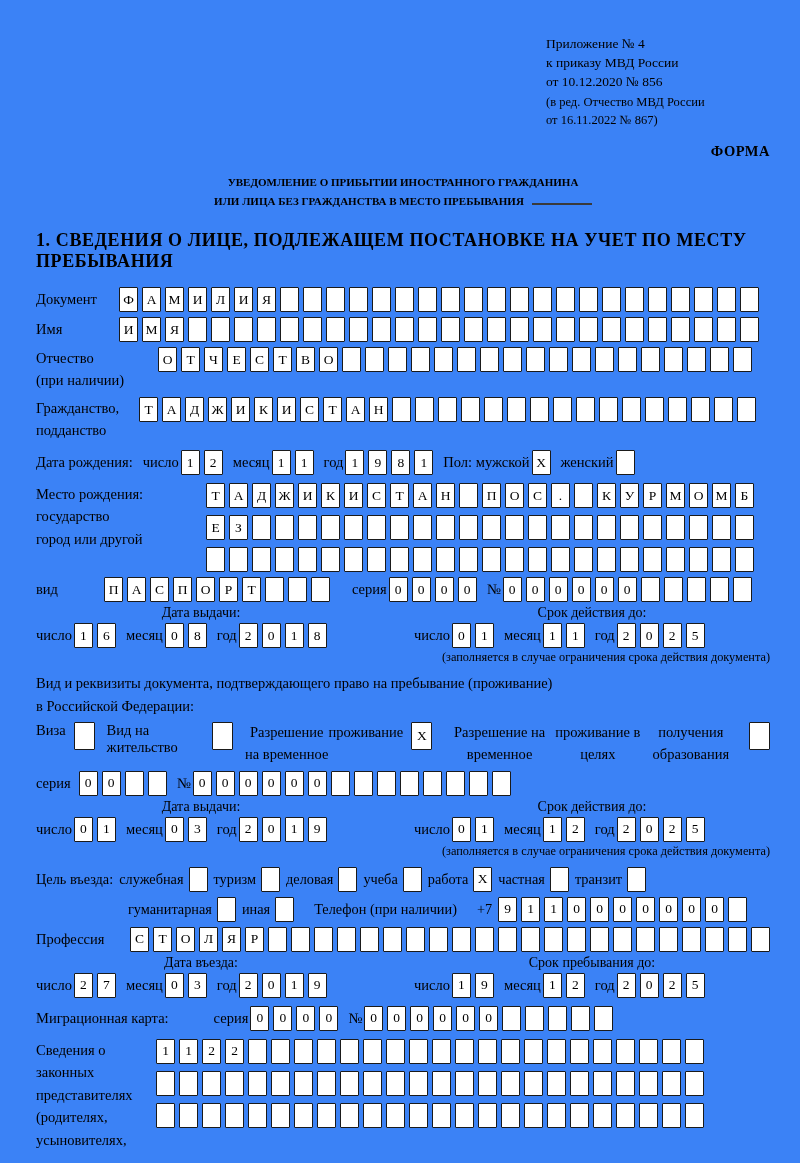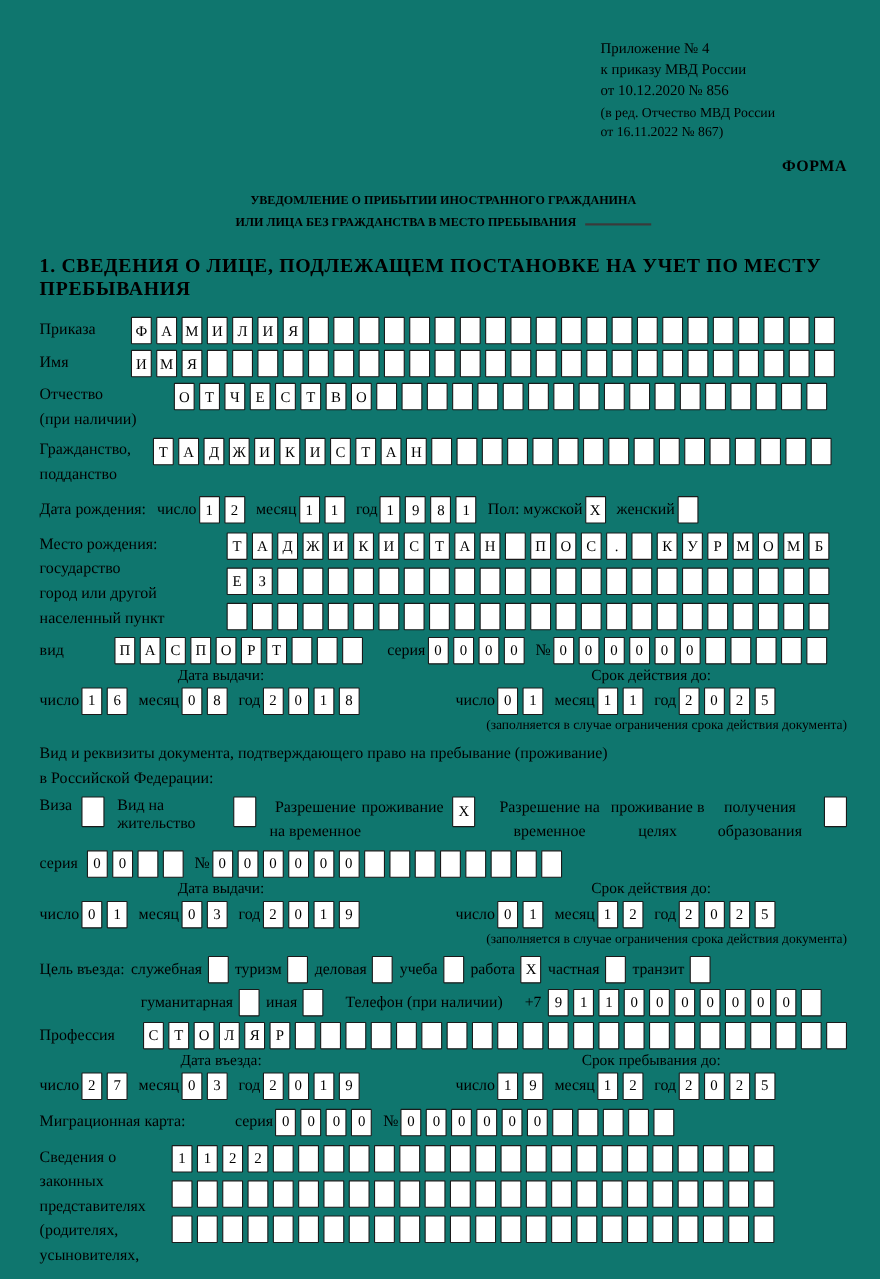--- a/index.html
+++ b/index.html
@@ -1,18 +1,18 @@
 <!DOCTYPE html>
 <html><head>
 <meta charset="utf-8">
 <style>
   html,body{margin:0;padding:0;background:#fff;}
   .page{
     width:800px;height:1163px;box-sizing:border-box;position:relative;
-    padding:34px 30px 20px 36px;background:#0f766e;color:#000;
+    padding:34px 30px 20px 36px;background:#3b82f6;color:#000;
     font-family:"Liberation Serif","DejaVu Serif",serif;overflow:hidden;
   }
   .hdr{margin-left:510px;font-size:13.5px;line-height:1.42;}
   .hdr-rev{margin-left:510px;font-size:12.5px;line-height:1.38;margin-top:3px;}
   .form-word{text-align:right;font-weight:bold;font-size:14.5px;margin-top:14px;letter-spacing:.5px;}
   .title{text-align:center;font-weight:bold;font-size:11px;line-height:1.5;margin-top:14px;}
   .blank{display:inline-block;width:60px;border-bottom:2px solid #3a3a3a;height:13px;margin-left:8px;}
   .sec-heading{font-weight:bold;font-size:18px;margin-top:20px;letter-spacing:.6px;}
   .frow{display:flex;align-items:center;margin-top:5px;font-size:14.5px;}
   .frow.top{align-items:flex-start;}
@@ -66,21 +66,21 @@
   <div class="form-word">ФОРМА</div>
 
   <div class="title">
     <div>УВЕДОМЛЕНИЕ О ПРИБЫТИИ ИНОСТРАННОГО ГРАЖДАНИНА</div>
     <div><span>ИЛИ ЛИЦА БЕЗ ГРАЖДАНСТВА В МЕСТО ПРЕБЫВАНИЯ</span><span class="blank"></span></div>
   </div>
 
   <div class="sec-heading">1. СВЕДЕНИЯ О ЛИЦЕ, ПОДЛЕЖАЩЕМ ПОСТАНОВКЕ НА УЧЕТ ПО МЕСТУ ПРЕБЫВАНИЯ</div>
 
   <div class="frow" style="margin-top:15px;">
-    <span class="flabel w83">Приказа</span>
+    <span class="flabel w83">Документ</span>
     <span class="cells">
         <span class="cell">Ф</span>
         <span class="cell">А</span>
         <span class="cell">М</span>
         <span class="cell">И</span>
         <span class="cell">Л</span>
         <span class="cell">И</span>
         <span class="cell">Я</span>
         <span class="cell"></span>
         <span class="cell"></span>
@@ -238,21 +238,20 @@
     <span class="cells">
         <span class="cell"></span>
       </span>
   </div>
 
   <div class="frow top mt8">
     <span class="flabel stack w170">
       <span>Место рождения:</span>
       <span>государство</span>
       <span>город или другой</span>
-      <span>населенный пункт</span>
     </span>
     <span class="cellrows">
       <span class="cells">
           <span class="cell">Т</span>
           <span class="cell">А</span>
           <span class="cell">Д</span>
           <span class="cell">Ж</span>
           <span class="cell">И</span>
           <span class="cell">К</span>
           <span class="cell">И</span>

